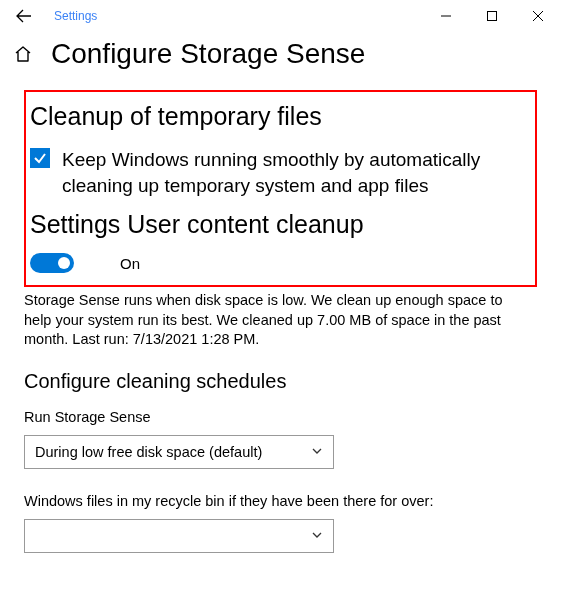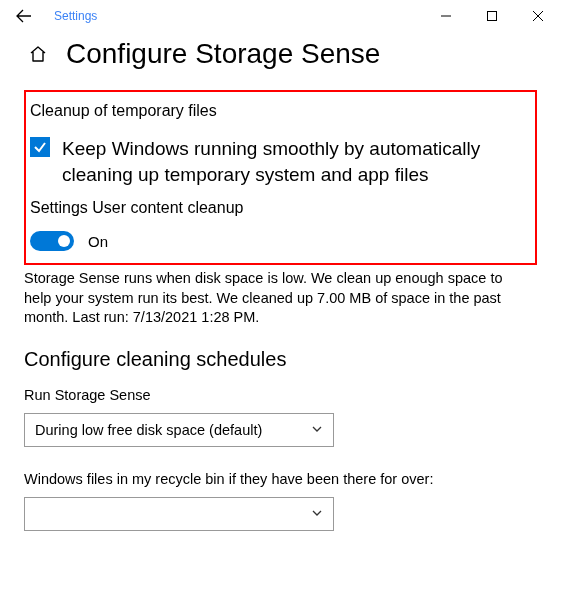--- a/index.html
+++ b/index.html
@@ -33,41 +33,41 @@
     display: flex;
   }
   .win-btn {
     width: 46px; height: 32px;
     display: flex; align-items: center; justify-content: center;
   }
   .win-btn svg { display:block; }
   .header {
     display: flex;
     align-items: center;
-    padding: 6px 24px 20px 28px;
+    padding: 6px 24px 20px 13px;
   }
   .home-icon {
     width: 20px; height: 20px;
     display:flex; align-items:center; justify-content:center;
     margin-right: 18px;
   }
   .page-title {
     font-size: 28px;
     font-weight: 400;
   }
   .content {
     padding: 0 24px 0 24px;
   }
   .highlight-box {
     border: 2px solid #f00;
     padding: 10px 8px 12px 4px;
     margin-bottom: 4px;
   }
   .section-title {
-    font-size: 16px;
+    font-size: 25px;
     font-weight: 400;
     margin: 0 0 16px 0;
   }
   .checkbox-row {
     display: flex;
     align-items: flex-start;
     margin-bottom: 12px;
   }
   .checkbox {
     width: 20px; height: 20px;
@@ -94,21 +94,21 @@
     position: relative;
     margin-right: 14px;
   }
   .toggle-knob {
     width: 12px; height: 12px;
     background: #fff;
     border-radius: 50%;
     position: absolute;
     right: 4px; top: 4px;
   }
-  .toggle-label { font-size: 15px; }
+  .toggle-label { font-size: 15px; margin-left: 32px; }
   .description {
     font-size: 14.5px;
     line-height: 1.35;
     margin: 4px 0 20px 0;
     max-width: 500px;
   }
   .subheading {
     font-size: 20px;
     font-weight: 400;
     margin: 4px 0 16px 0;

